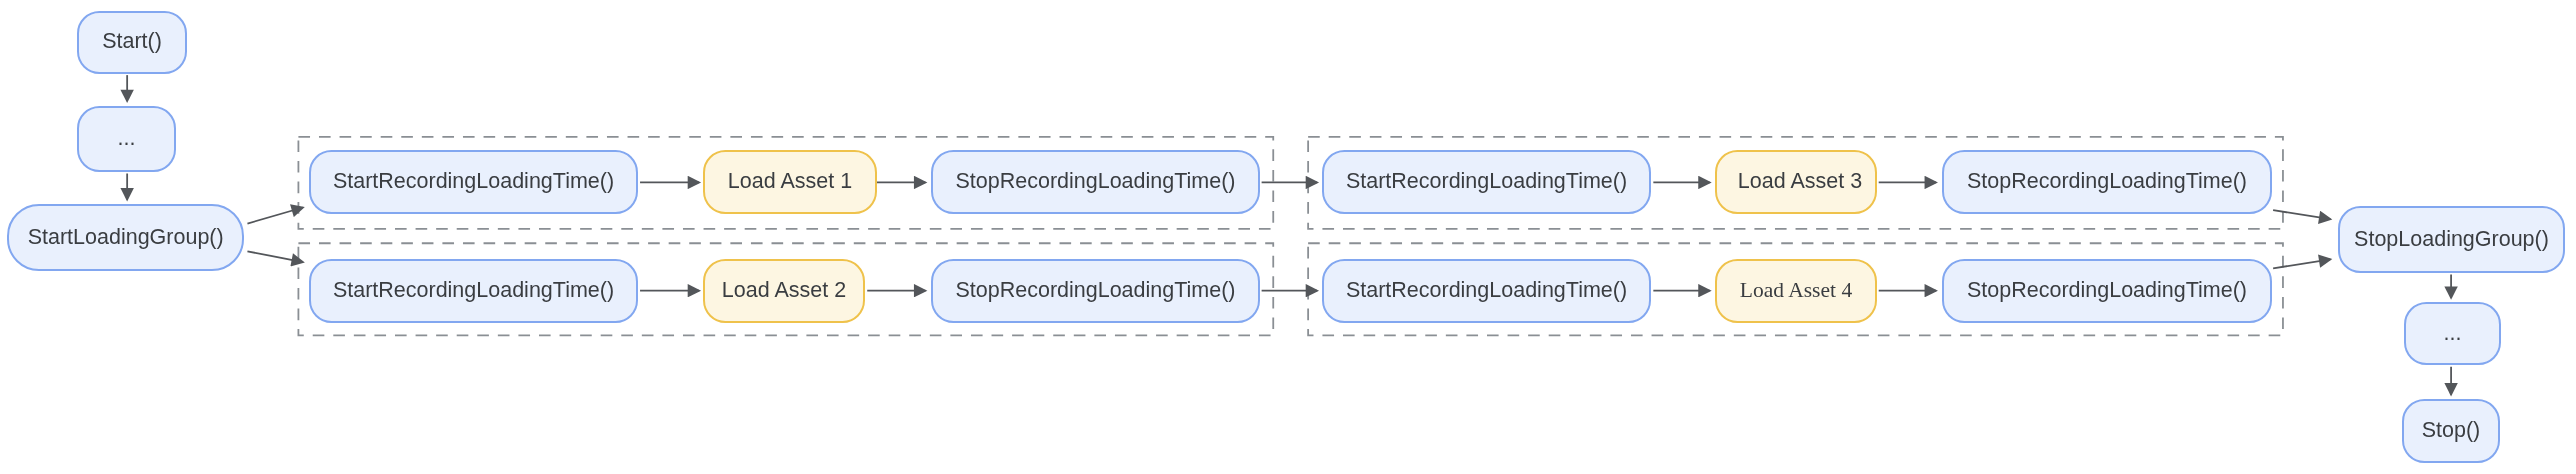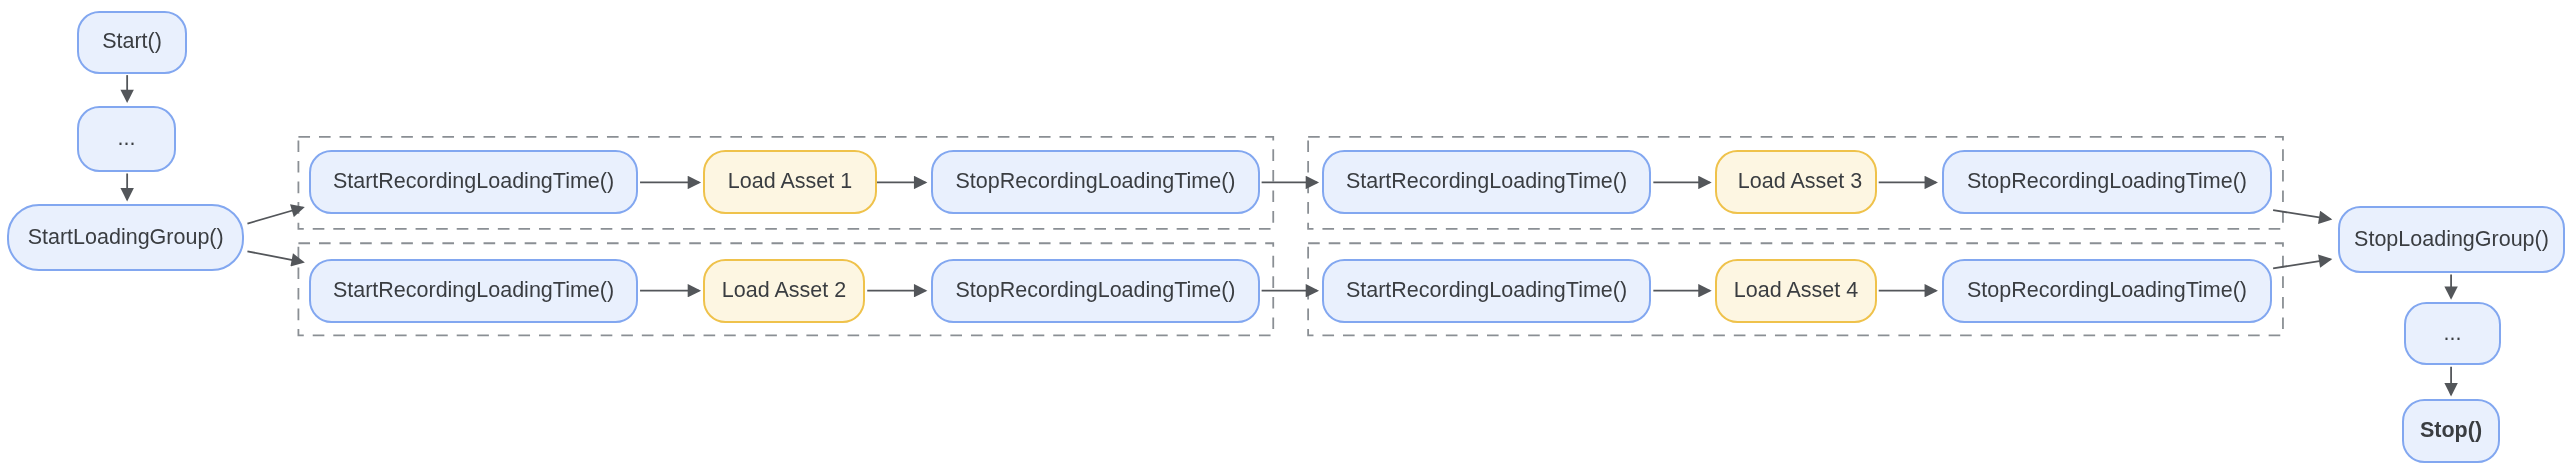--- a/index.html
+++ b/index.html
@@ -118,21 +118,21 @@
 
   <div class="node" style="left:309px; top:259px; width:329px; height:64px;">StartRecordingLoadingTime()</div>
   <div class="node asset" style="left:703px; top:259px; width:162px; height:64px;">Load Asset 2</div>
   <div class="node" style="left:931px; top:259px; width:329px; height:64px;">StopRecordingLoadingTime()</div>
 
   <div class="node" style="left:1322px; top:150px; width:329px; height:64px;">StartRecordingLoadingTime()</div>
   <div class="node asset" style="left:1715px; top:150px; width:162px; height:64px;padding-left:8px;">Load Asset 3</div>
   <div class="node" style="left:1942px; top:150px; width:330px; height:64px;">StopRecordingLoadingTime()</div>
 
   <div class="node" style="left:1322px; top:259px; width:329px; height:64px;">StartRecordingLoadingTime()</div>
-  <div class="node asset" style="left:1715px; top:259px; width:162px; height:64px;">Load Asset 4</div>
+  <div class="node asset" style="left:1715px; top:259px; width:162px; height:64px;font-family:Liberation Serif, serif;">Load Asset 4</div>
   <div class="node" style="left:1942px; top:259px; width:330px; height:64px;">StopRecordingLoadingTime()</div>
 
   <div class="node" style="left:2338px; top:206px; width:227px; height:67px;">StopLoadingGroup()</div>
   <div class="node" style="left:2404px; top:302px; width:97px; height:63px;">...</div>
-  <div class="node" style="left:2402px; top:399px; width:98px; height:64px;font-weight:bold;">Stop()</div>
+  <div class="node" style="left:2402px; top:399px; width:98px; height:64px;">Stop()</div>
 
 </div>
 
 
 </body></html>

